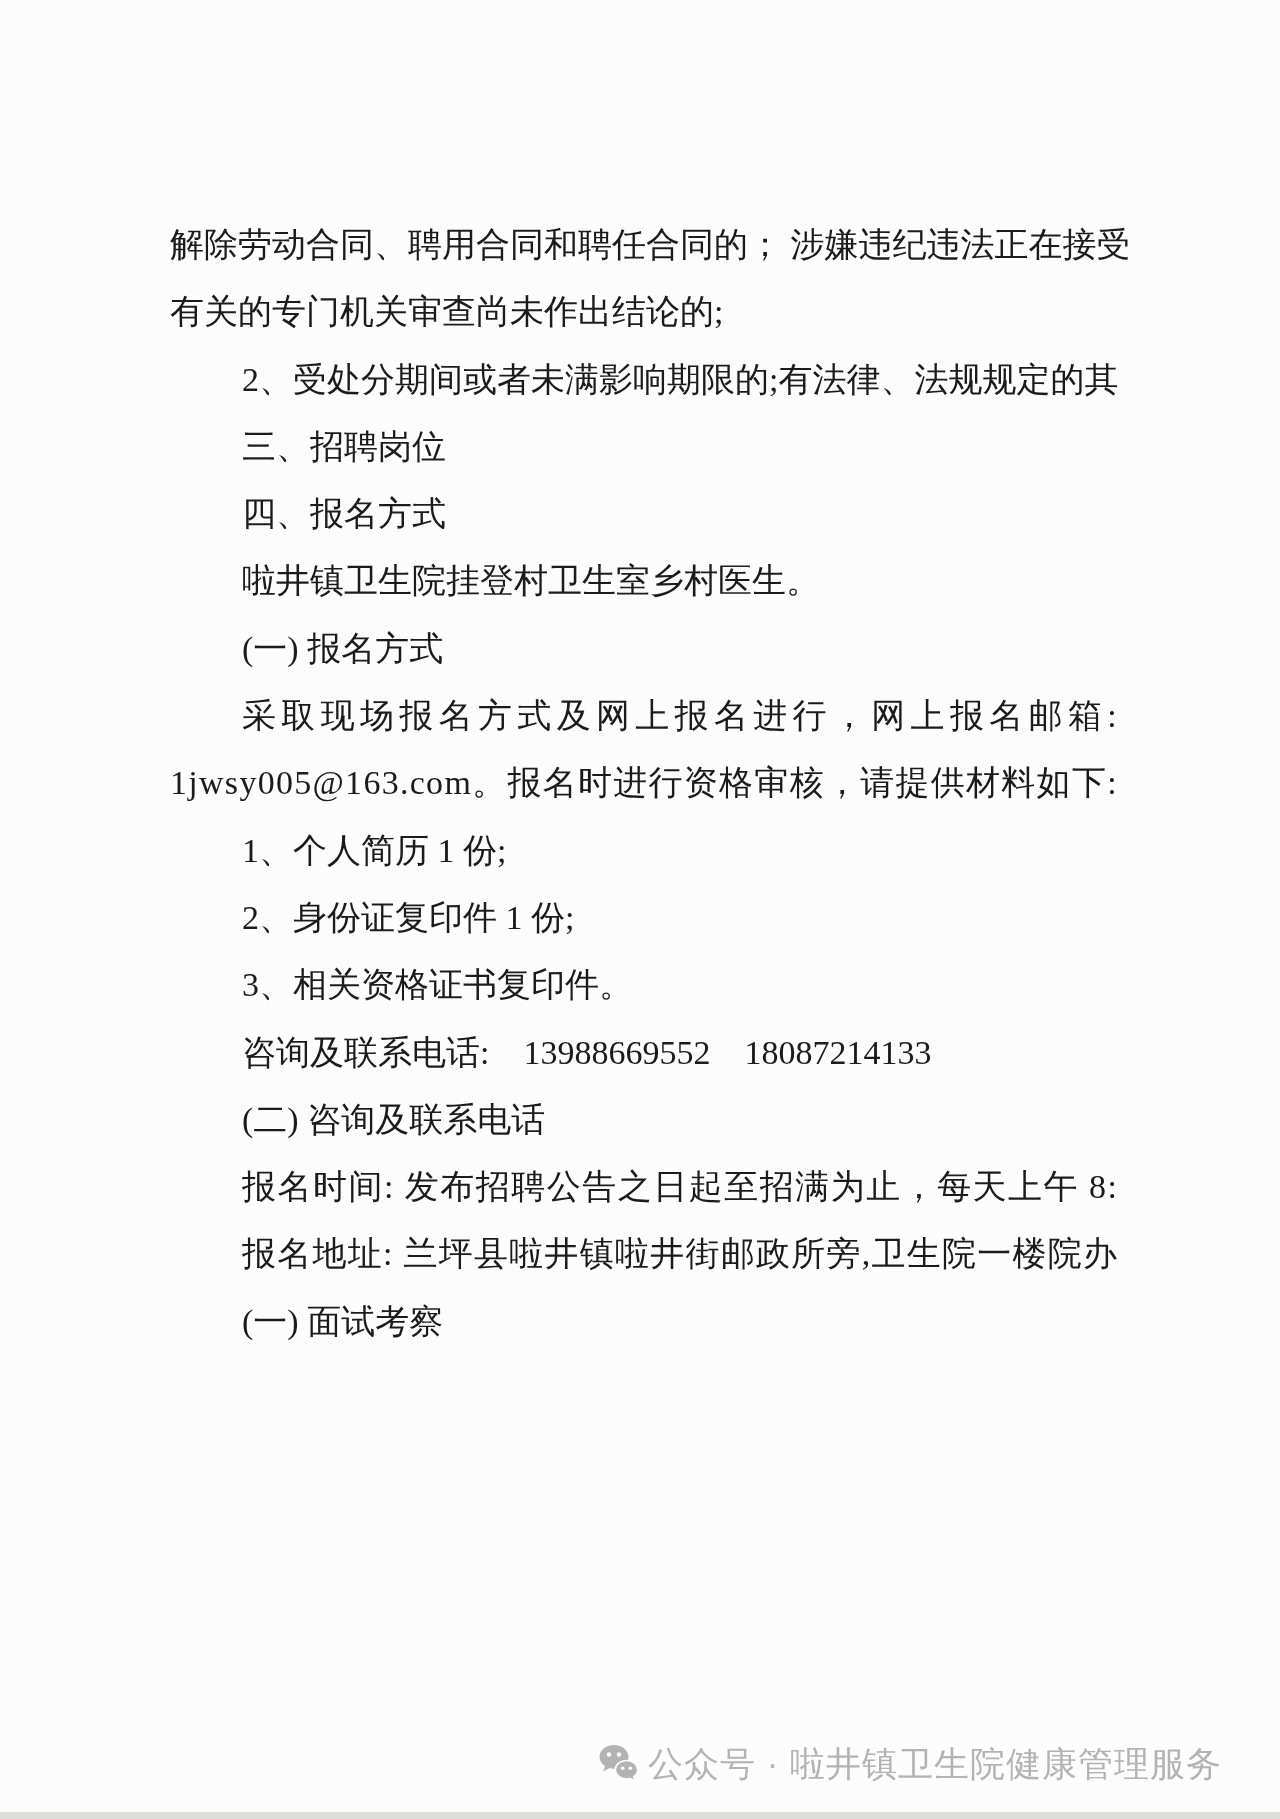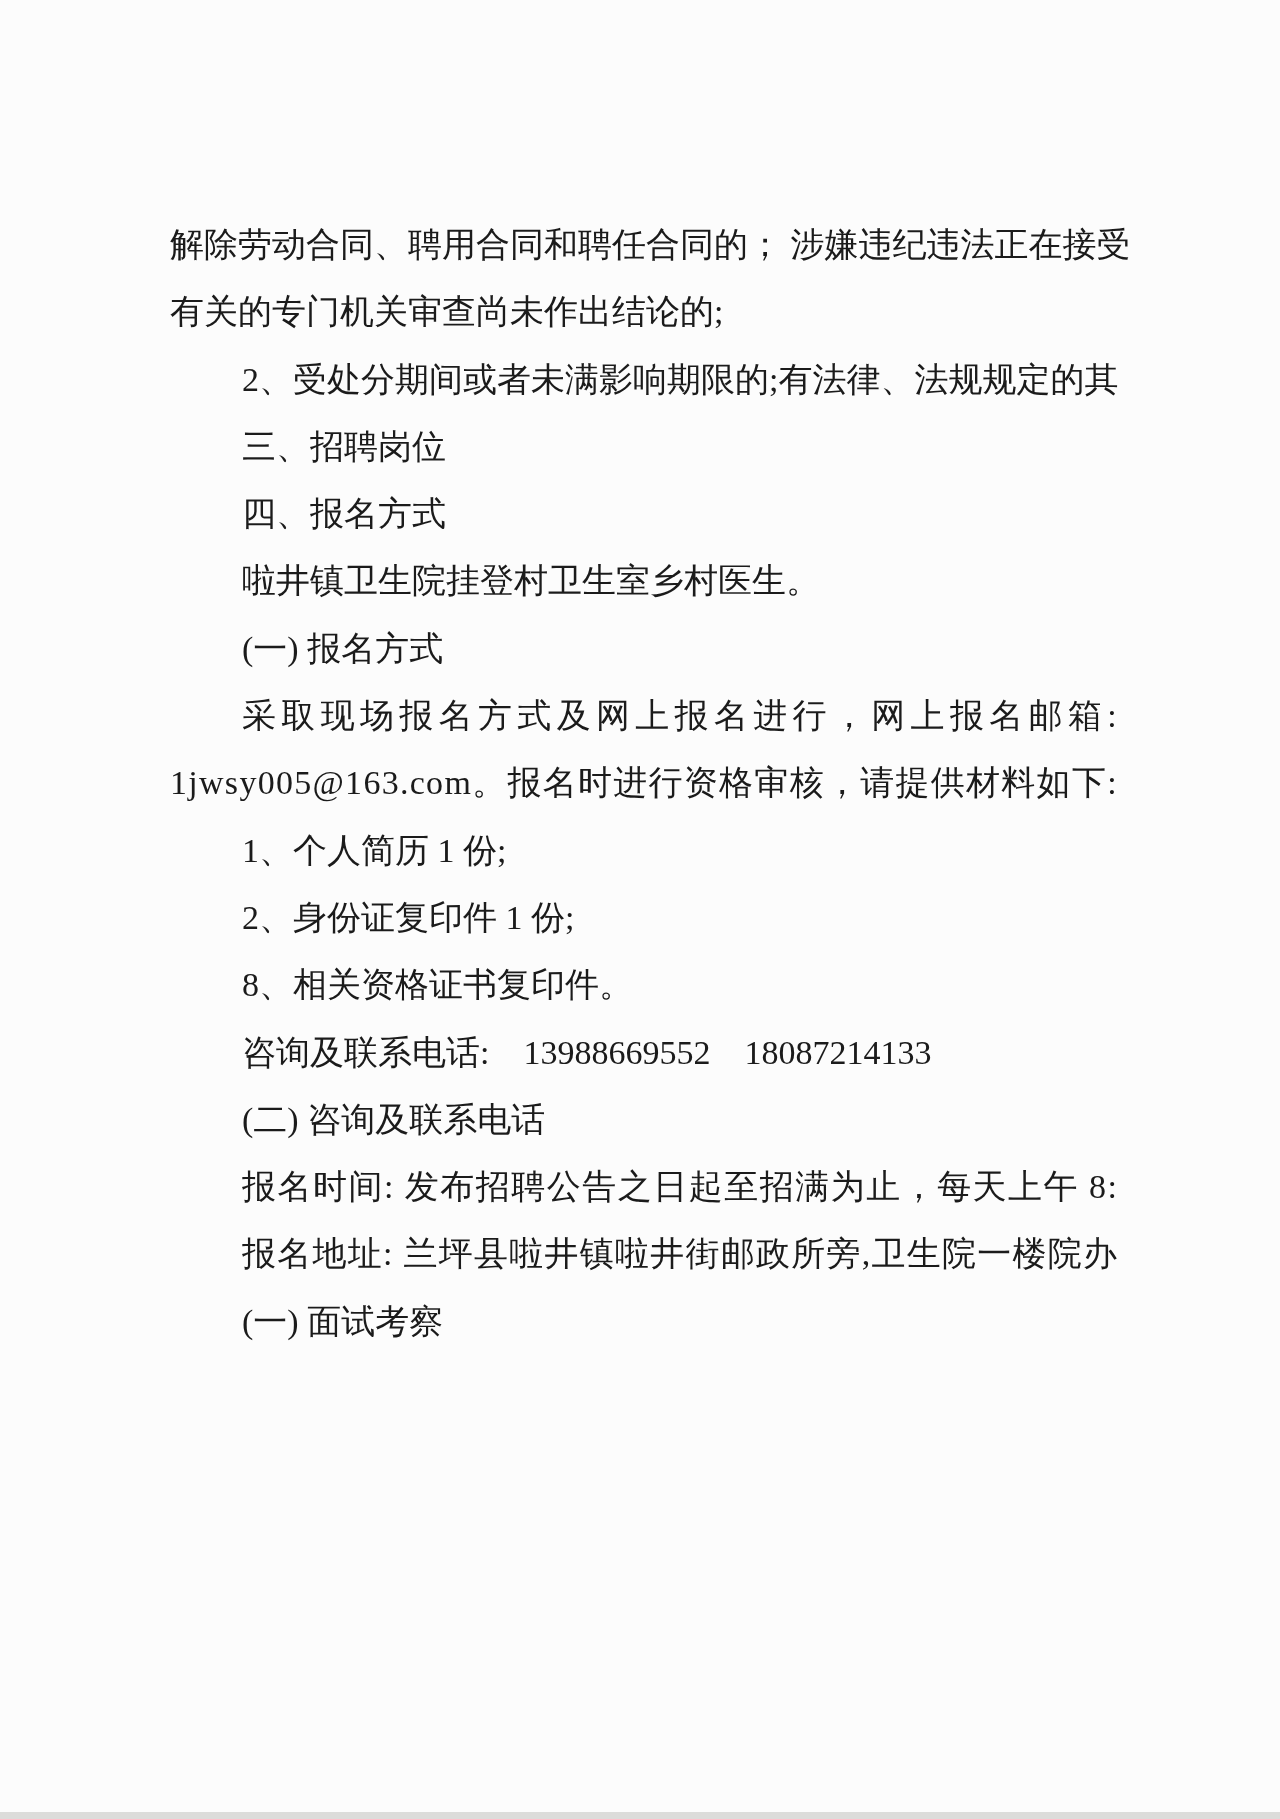--- a/index.html
+++ b/index.html
@@ -69,24 +69,43 @@
       <div class="line">有关的专门机关审查尚未作出结论的;</div>
       <div class="line indent justify"><span>2</span><span>、</span><span>受</span><span>处</span><span>分</span><span>期</span><span>间</span><span>或</span><span>者</span><span>未</span><span>满</span><span>影</span><span>响</span><span>期</span><span>限</span><span>的</span><span>;</span><span>有</span><span>法</span><span>律</span><span>、</span><span>法</span><span>规</span><span>规</span><span>定</span><span>的</span><span>其</span></div>
       <div class="line indent">三、招聘岗位</div>
       <div class="line indent">四、报名方式</div>
       <div class="line indent">啦井镇卫生院挂登村卫生室乡村医生。</div>
       <div class="line indent">(一) 报名方式</div>
       <div class="line indent justify"><span>采</span><span>取</span><span>现</span><span>场</span><span>报</span><span>名</span><span>方</span><span>式</span><span>及</span><span>网</span><span>上</span><span>报</span><span>名</span><span>进</span><span>行</span><span>，</span><span>网</span><span>上</span><span>报</span><span>名</span><span>邮</span><span>箱</span><span>:</span></div>
       <div class="line justify"><span>1</span><span>j</span><span>w</span><span>s</span><span>y</span><span>0</span><span>0</span><span>5</span><span>@</span><span>1</span><span>6</span><span>3</span><span>.</span><span>c</span><span>o</span><span>m</span><span>。</span><span>报</span><span>名</span><span>时</span><span>进</span><span>行</span><span>资</span><span>格</span><span>审</span><span>核</span><span>，</span><span>请</span><span>提</span><span>供</span><span>材</span><span>料</span><span>如</span><span>下</span><span>:</span></div>
       <div class="line indent">1、个人简历 1 份;</div>
       <div class="line indent">2、身份证复印件 1 份;</div>
-      <div class="line indent">8、相关资格证书复印件。</div>
+      <div class="line indent">3、相关资格证书复印件。</div>
       <div class="line indent">咨询及联系电话:    13988669552    18087214133</div>
       <div class="line indent">(二) 咨询及联系电话</div>
       <div class="line indent justify"><span>报</span><span>名</span><span>时</span><span>间</span><span>:</span><span> </span><span>发</span><span>布</span><span>招</span><span>聘</span><span>公</span><span>告</span><span>之</span><span>日</span><span>起</span><span>至</span><span>招</span><span>满</span><span>为</span><span>止</span><span>，</span><span>每</span><span>天</span><span>上</span><span>午</span><span> </span><span>8</span><span>:</span></div>
       <div class="line indent justify"><span>报</span><span>名</span><span>地</span><span>址</span><span>:</span><span> </span><span>兰</span><span>坪</span><span>县</span><span>啦</span><span>井</span><span>镇</span><span>啦</span><span>井</span><span>街</span><span>邮</span><span>政</span><span>所</span><span>旁</span><span>,</span><span>卫</span><span>生</span><span>院</span><span>一</span><span>楼</span><span>院</span><span>办</span></div>
       <div class="line indent">(一) 面试考察</div>
     </div>
 
+  <div class="watermark" style="color: rgb(179, 179, 179);">
+    <span class="wm-icon">
+      <svg viewBox="0 0 42 42" xmlns="http://www.w3.org/2000/svg">
+        <g fill="currentColor">
+          <path d="M17 2 C9 2 2.5 7.2 2.5 13.8 C2.5 17.6 4.6 20.9 7.9 23 L6.3 28.5 L12.5 25.1 C13.9 25.5 15.4 25.7 17 25.7 C25 25.7 31.5 20.4 31.5 13.8 C31.5 7.2 25 2 17 2 Z"></path>
+        </g>
+        <g fill="#fcfcfc">
+          <circle cx="12" cy="11.5" r="2.2"></circle>
+          <circle cx="22" cy="11.5" r="2.2"></circle>
+        </g>
+        <path d="M29.5 17.5 C23.3 17.5 18.3 21.6 18.3 26.7 C18.3 31.8 23.3 35.9 29.5 35.9 C30.7 35.9 31.9 35.7 33 35.4 L38 38.1 L36.7 33.7 C39.2 32 40.7 29.5 40.7 26.7 C40.7 21.6 35.7 17.5 29.5 17.5 Z" fill="currentColor" stroke="#fcfcfc" stroke-width="1.6"></path>
+        <g fill="#fcfcfc">
+          <circle cx="25.7" cy="25.2" r="1.8"></circle>
+          <circle cx="33.3" cy="25.2" r="1.8"></circle>
+        </g>
+      </svg>
+    </span>
+    <span class="wm-text">公众号 · 啦井镇卫生院健康管理服务</span>
+  </div>
 
   <div class="footer-bar" style="background: rgb(220, 220, 218);"></div>
 
 </div>
 
 </body></html>

